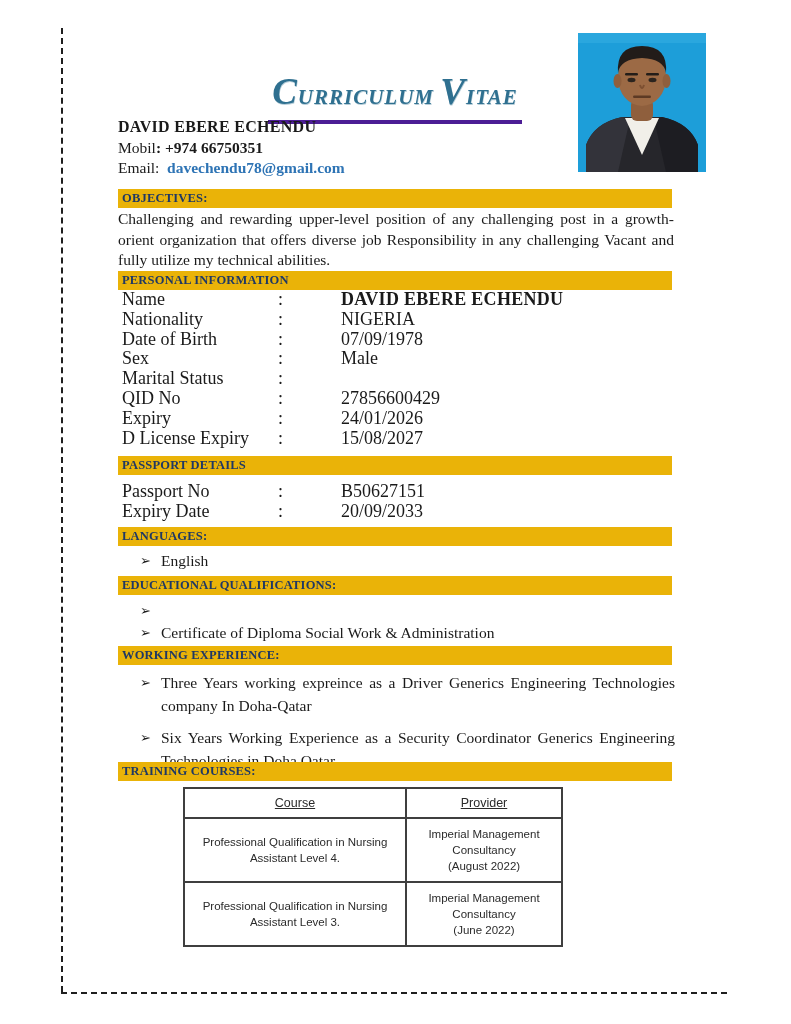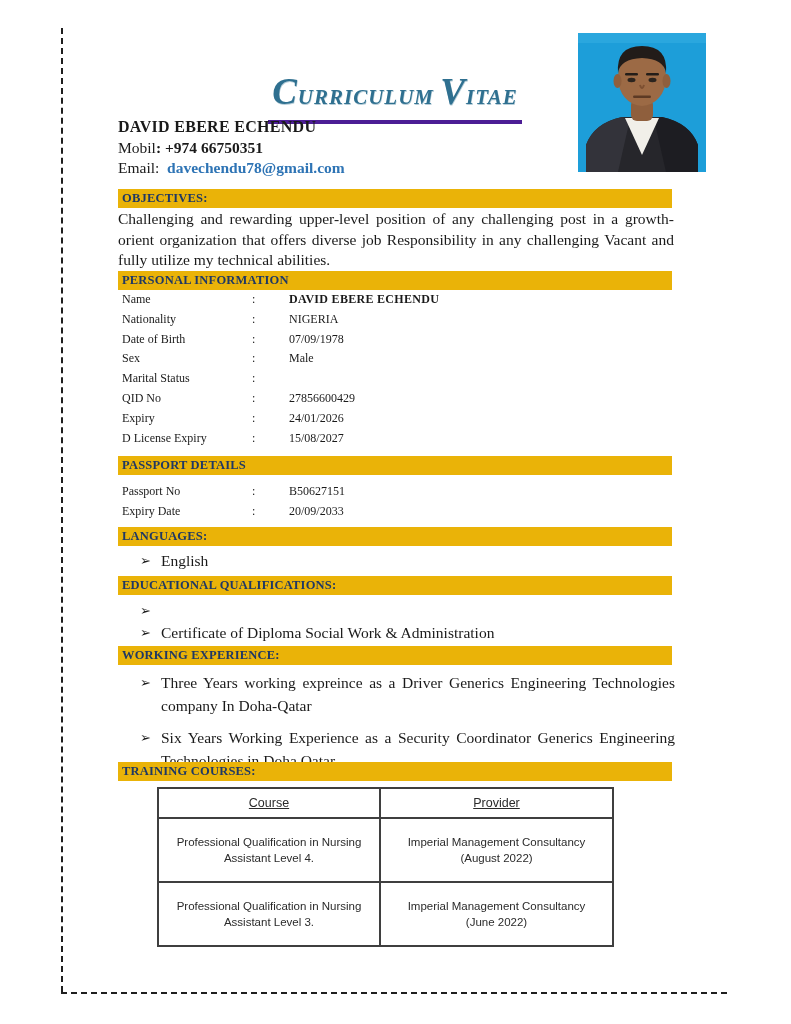--- a/index.html
+++ b/index.html
@@ -64,36 +64,36 @@
   }
 
   .para {
     position: absolute; left: 118px; width: 556px;
     font-size: 15.5px; line-height: 20.5px;
     text-align: justify;
   }
 
   
   .kv-block { position: absolute; left: 118px; width: 554px; }
-  .kv-row { display: flex; font-size: 12px; line-height: 19.8px; }
+  .kv-row { display: flex; font-size: 18px; line-height: 19.8px; gap: 26px; }
   .kv-label { width: 134px; padding-left: 4px; }
   .kv-colon { width: 37px; }
   .kv-value { flex: 1; }
   .kv-value.bold { font-weight: bold; letter-spacing: 0.3px; }
 
   
   .bullets { position: absolute; left: 140px; width: 535px; }
   .bullet-item { display: flex; font-size: 15.5px; line-height: 21.5px; }
   .bullet-item .glyph { width: 21px; flex: 0 0 21px; font-size: 13px; }
   .bullets.justified .bullet-item { line-height: 23px; margin-bottom: 9px; }
   .bullets.justified .bi-text { text-align: justify; flex: 1; }
 
   
   .course-table {
-    position: absolute; left: 157px; top: 787px; width: 457px;
+    position: absolute; left: 183px; top: 787px; width: 380px;
     border-collapse: collapse;
     font-family: "Liberation Sans", sans-serif;
     color: #2b2b2b;
     table-layout: fixed;
   }
   .course-table td {
     border: 2px solid #3f3f3f;
     text-align: center; vertical-align: middle;
   }
   .course-table .col-course { width: 222px; }

